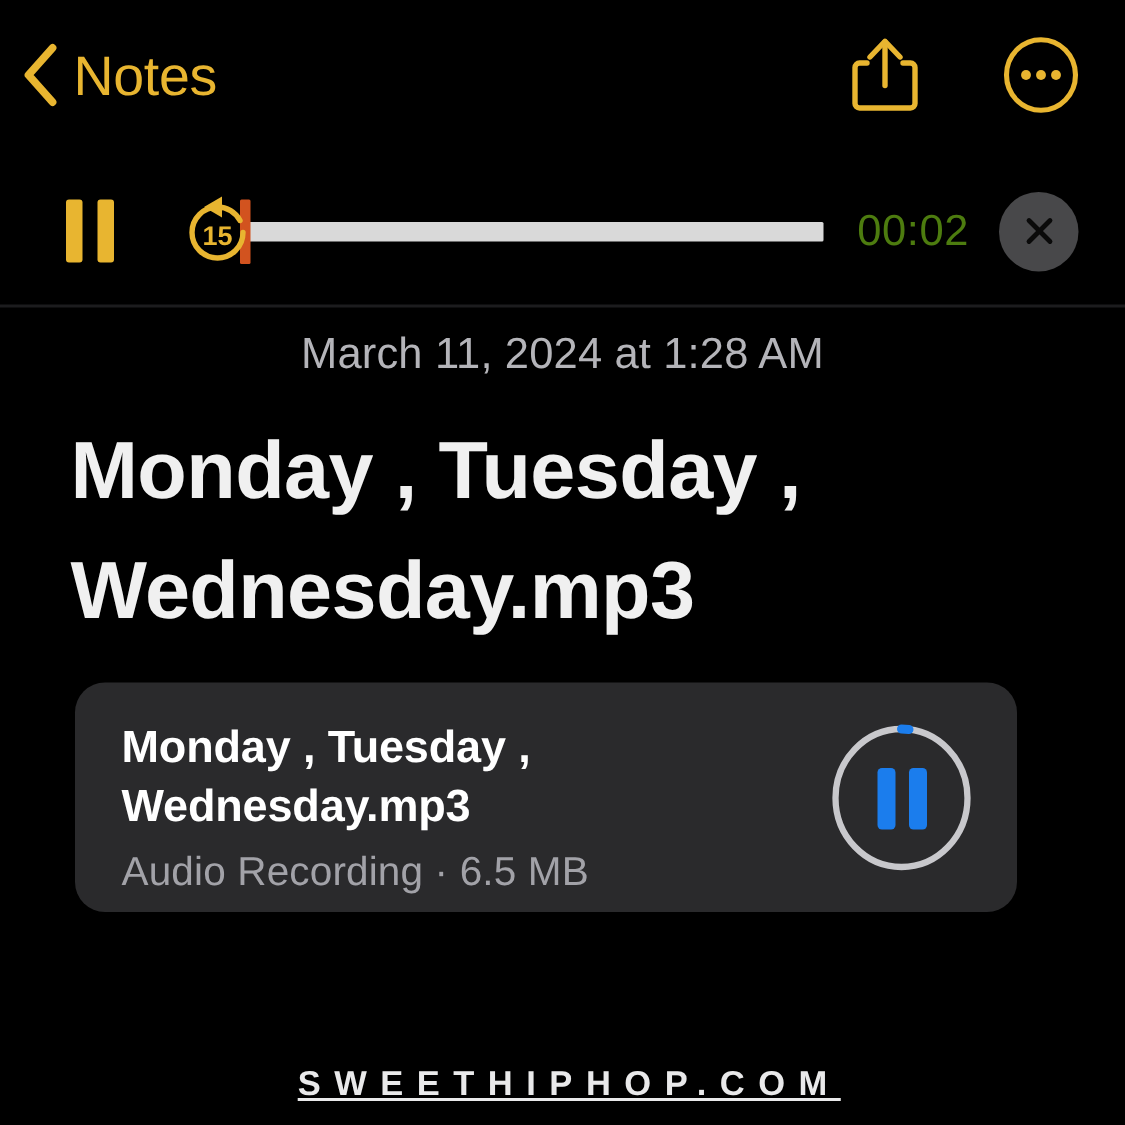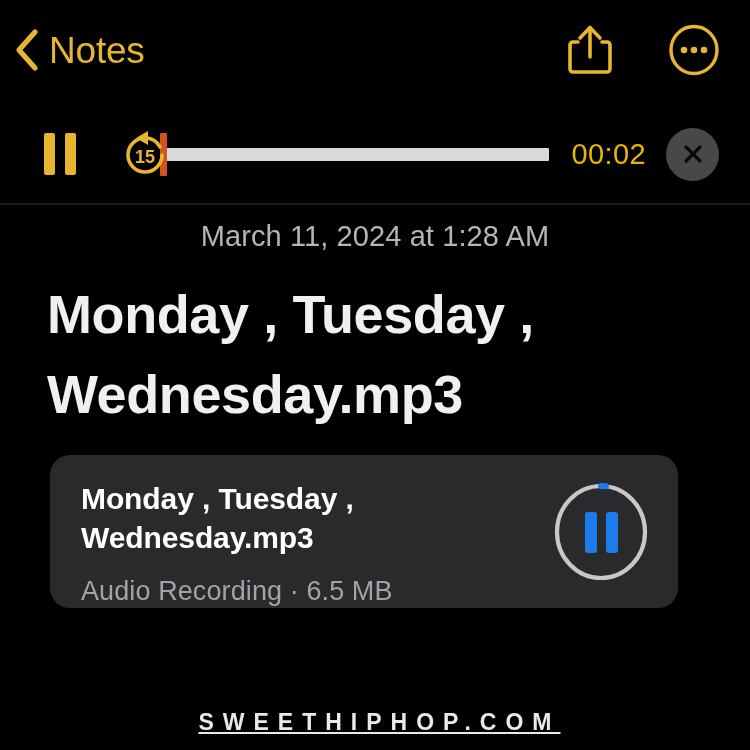--- a/index.html
+++ b/index.html
@@ -119,21 +119,21 @@
   .scrub-playhead {
     position: absolute;
     left: -4px;
     top: -15px;
     width: 7px;
     height: 43px;
     background: #d2531f;
     border-radius: 1px;
   }
   .time-label {
-    color: #eab308;
+    color: #4d7c0f;
     font-size: 29px;
     margin: 0 20px 0 22px;
     letter-spacing: 0.4px;
     white-space: nowrap;
   }
   .close-btn {
     width: 53px;
     height: 53px;
     border-radius: 50%;
     background: #48484a;
@@ -192,21 +192,21 @@
   .attach-name {
     color: #ffffff;
     font-size: 30px;
     font-weight: 700;
     line-height: 1.3;
     letter-spacing: -0.1px;
   }
   .attach-meta {
     color: #a2a2a8;
     font-size: 27px;
-    margin-top: 19px;
+    margin-top: 9px;
     letter-spacing: 0.1px;
   }
   .ring-btn {
     position: relative;
     width: 102px;
     height: 102px;
     flex: none;
     margin-top: 4px;
     cursor: pointer;
   }

